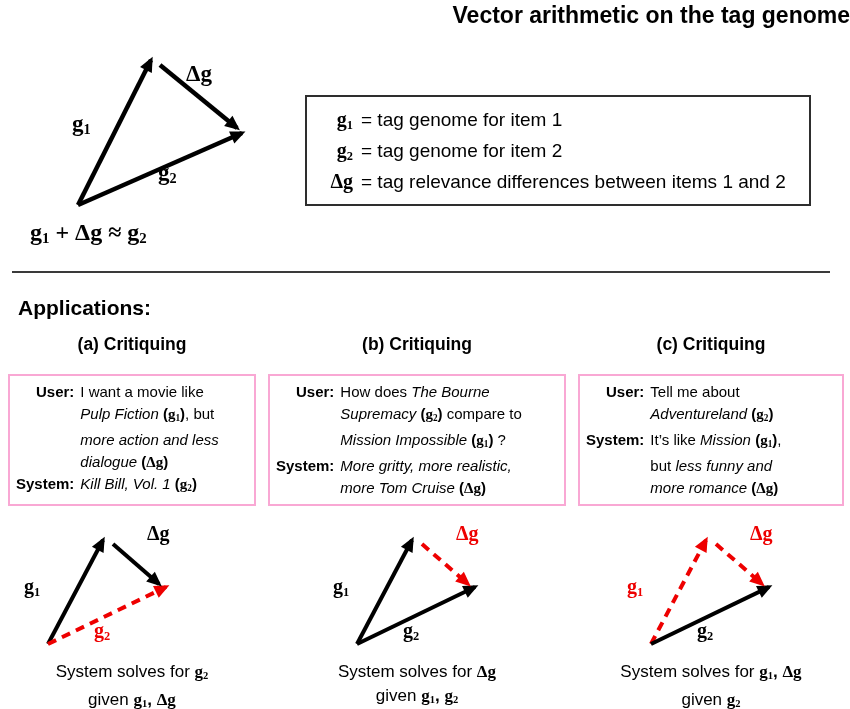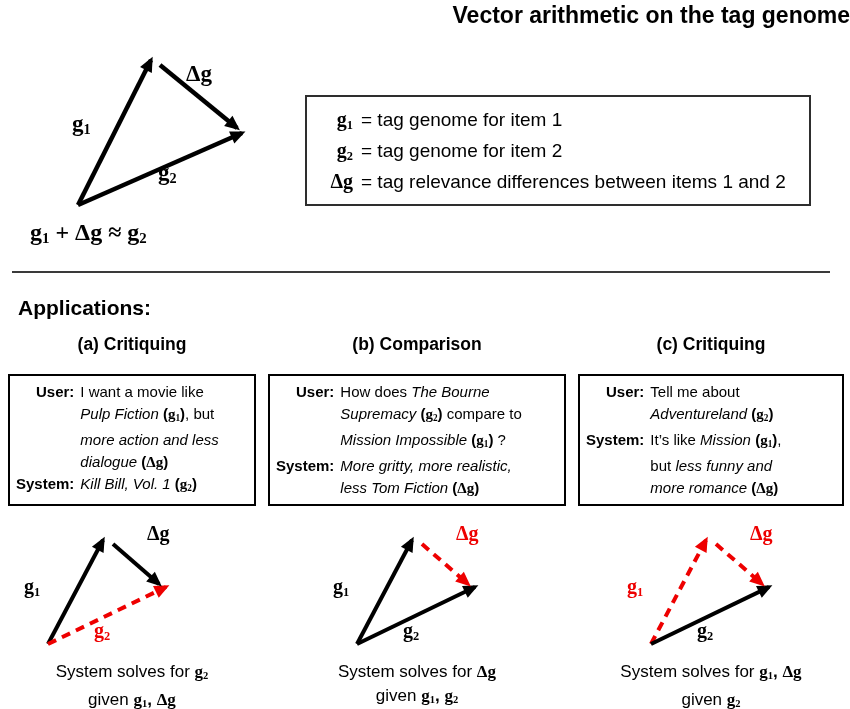--- a/index.html
+++ b/index.html
@@ -52,21 +52,21 @@
 
   #columns {
     position:absolute; left:8px; top:334px;
     display:grid; grid-template-columns:248px 298px 266px; column-gap:12px;
   }
   .col { display:flex; flex-direction:column; align-items:center; }
   .col-heading { margin:0; font-size:17.5px; font-weight:700; line-height:20px; text-align:left; }
 
   .dialog-box {
     margin-top:20px; width:100%; min-height:124px;
-    border:2px solid #000000; padding:5px 6px;
+    border:2px solid #f9a8d4; padding:5px 6px;
     font-size:15px; line-height:22px;
     display:grid; grid-template-columns:max-content 1fr;
     column-gap:6px; align-content:start;
   }
   .speaker { font-weight:700; text-align:right; white-space:nowrap; }
 
   .sdiag { position:relative; width:180px; height:132px; margin-top:16px; flex:0 0 auto; }
   .sdiag.shifta { transform:translateX(-24px); }
   .sdiag svg, #ovdiag svg { position:absolute; left:0; top:0; }
 
@@ -141,26 +141,26 @@
         <line x1="95" y1="22" x2="141" y2="62" stroke-width="4" stroke="#000000" marker-end="url(#ah-ink)"></line>
       </svg>
       <span class="vlabel s" style="left:6px;top:54px"><span class="v">g</span><span class="v sub">1</span></span>
       <span class="vlabel s" style="left:129px;top:1px"><span class="v">Δg</span></span>
       <span class="vlabel s red" style="left:76px;top:98px"><span class="v">g</span><span class="v sub">2</span></span>
     </div>
     <div class="caption"><span>System solves for </span><span class="v">g</span><span class="v sub">2</span><br><span>given </span><span class="v">g</span><span class="v sub">1</span><span class="b">, </span><span class="v">Δg</span></div>
   </section>
 
   <section class="col">
-    <h3 class="col-heading">(b) Comparison</h3>
+    <h3 class="col-heading">(b) Critiquing</h3>
     <div class="dialog-box">
       <span class="speaker">User:</span>
       <span class="dtext"><span>How does </span><span class="i">The Bourne</span><br><span class="i">Supremacy </span><span class="b">(</span><span class="v">g</span><span class="v sub">2</span><span class="b">)</span><span> compare to</span><br><span class="i">Mission Impossible </span><span class="b">(</span><span class="v">g</span><span class="v sub">1</span><span class="b">)</span><span> ?</span></span>
       <span class="speaker">System:</span>
-      <span class="dtext"><span class="i">More gritty, more realistic,</span><br><span class="i">less Tom Fiction </span><span class="b">(</span><span class="v">Δg</span><span class="b">)</span></span>
+      <span class="dtext"><span class="i">More gritty, more realistic,</span><br><span class="i">more Tom Cruise </span><span class="b">(</span><span class="v">Δg</span><span class="b">)</span></span>
     </div>
     <div class="sdiag">
       <svg width="180" height="132" viewBox="0 0 180 132">
         <line x1="30" y1="122" x2="85" y2="18" stroke-width="4" stroke="#000000" marker-end="url(#ah-ink)"></line>
         <line x1="30" y1="122" x2="148" y2="65" stroke-width="4" stroke="#000000" marker-end="url(#ah-ink)"></line>
         <line x1="95" y1="22" x2="141" y2="62" stroke-width="4" stroke="#ee0000" marker-end="url(#ah-red)" stroke-dasharray="9 6.5"></line>
       </svg>
       <span class="vlabel s" style="left:6px;top:54px"><span class="v">g</span><span class="v sub">1</span></span>
       <span class="vlabel s red" style="left:129px;top:1px"><span class="v">Δg</span></span>
       <span class="vlabel s" style="left:76px;top:98px"><span class="v">g</span><span class="v sub">2</span></span>

